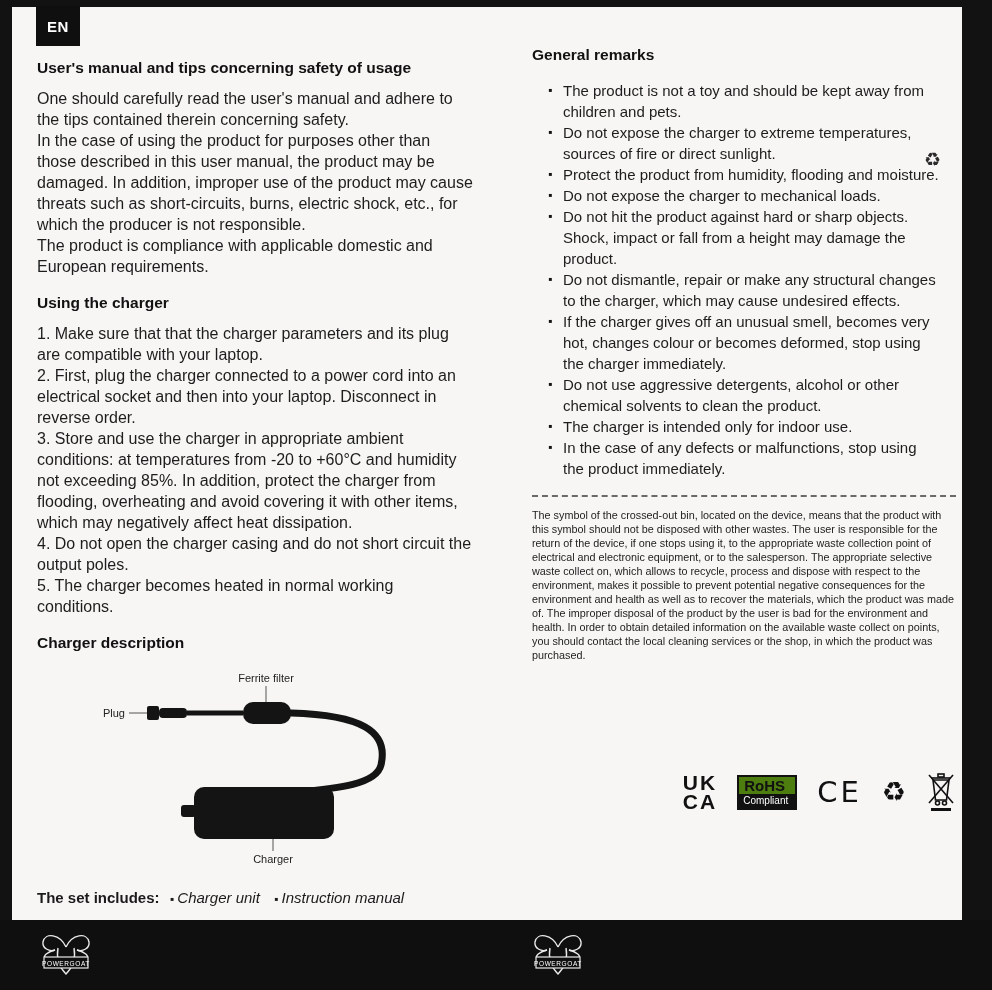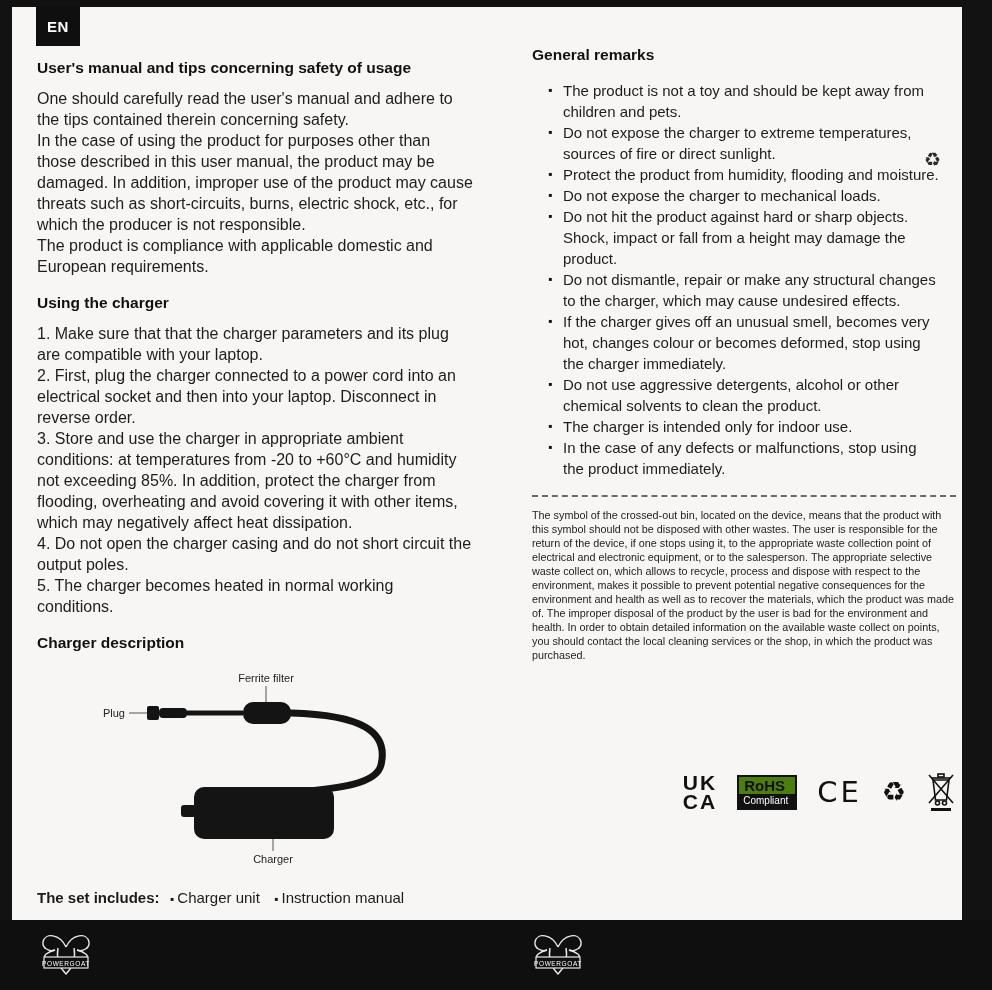--- a/index.html
+++ b/index.html
@@ -51,21 +51,21 @@
 
   .disposal-h { font-size:11.5px; font-weight:bold; color:#111; margin:0 0 7px 0; }
   .disposal-b { font-size:10.8px; line-height:14px; color:#222; }
 
   
   .diagram { margin:6px 0 0 36px; }
 
   
   .set-line { margin-top:16px; font-size:15px; }
   .set-label { font-weight:bold; margin-right:6px; }
-  .inc { margin-right:10px; }
+  .inc { margin-right:10px;font-style:italic; }
   .inc::before { content:"▪ "; font-size:12px; }
 
   
   .marks {
     margin-top:108px;
     display:flex; align-items:center; justify-content:flex-end; gap:20px;
   }
   .ukca {
     font-weight:bold; font-size:21px; line-height:19px;
     letter-spacing:2px; color:#111; text-align:left;

